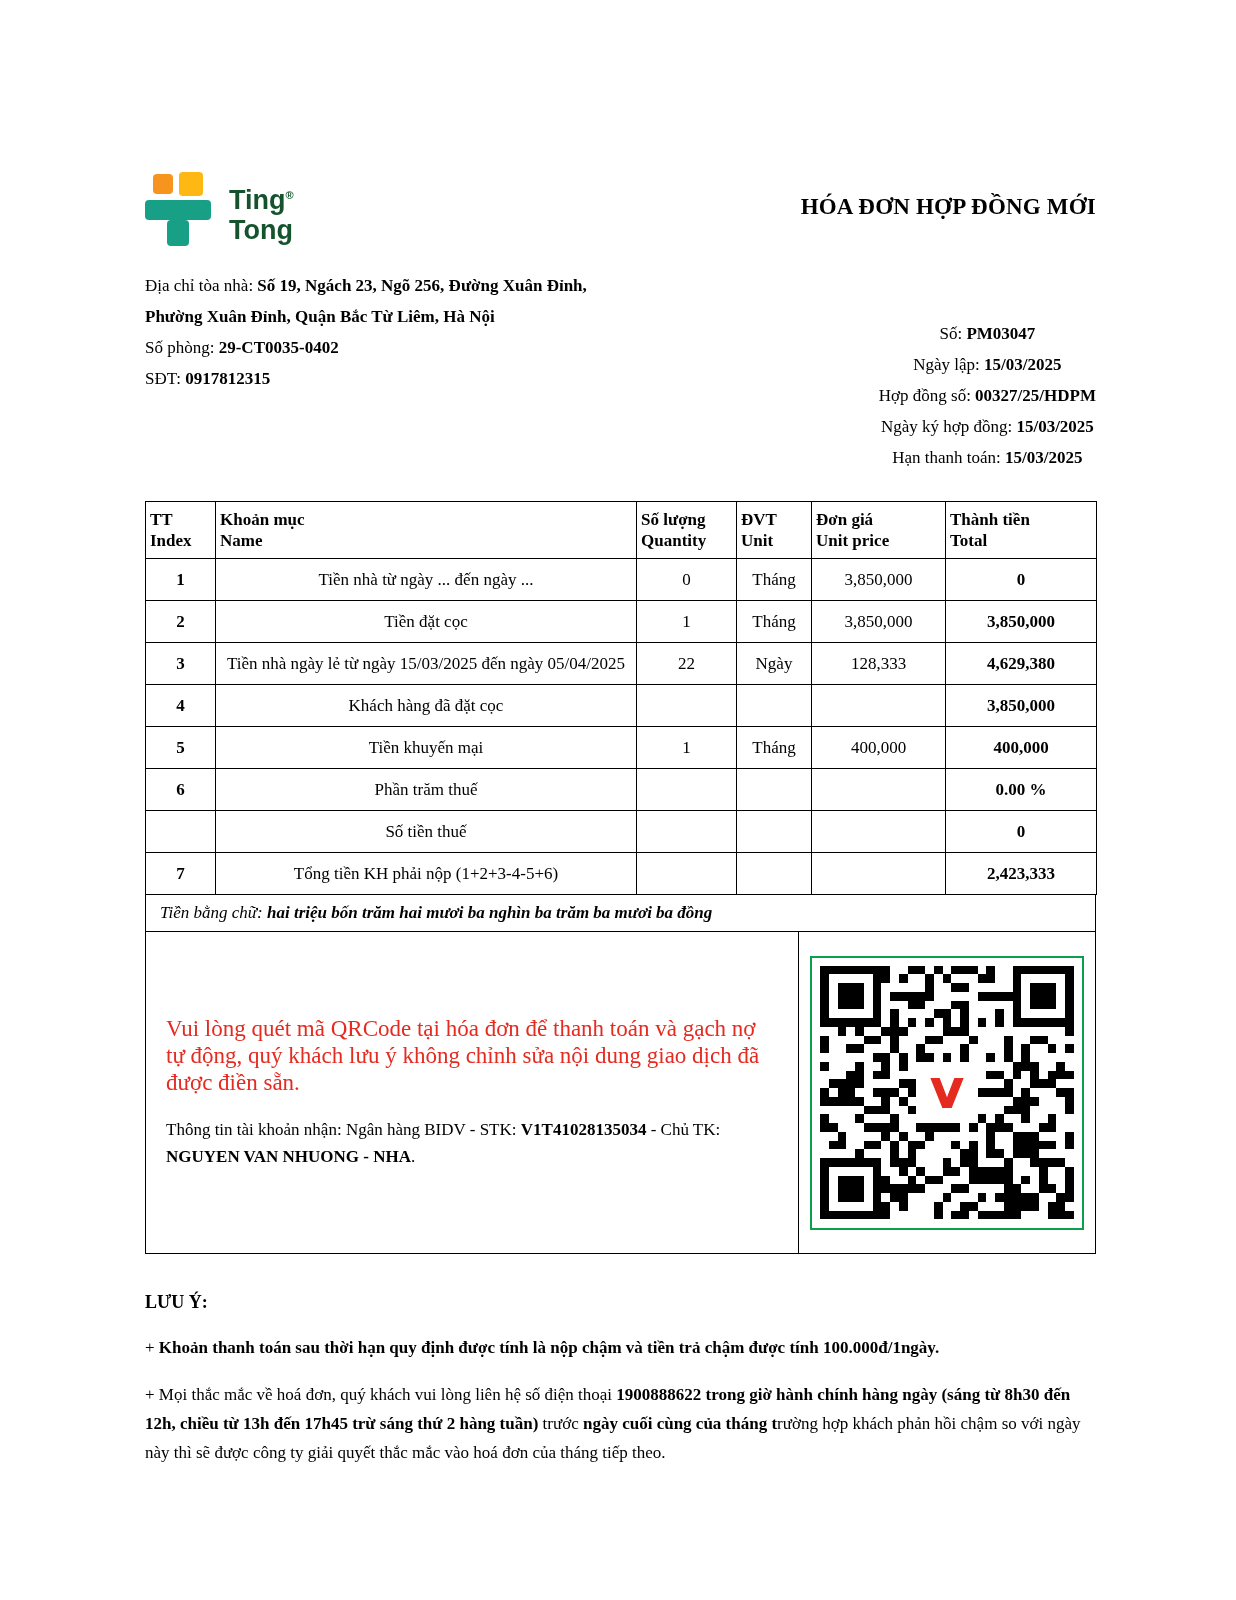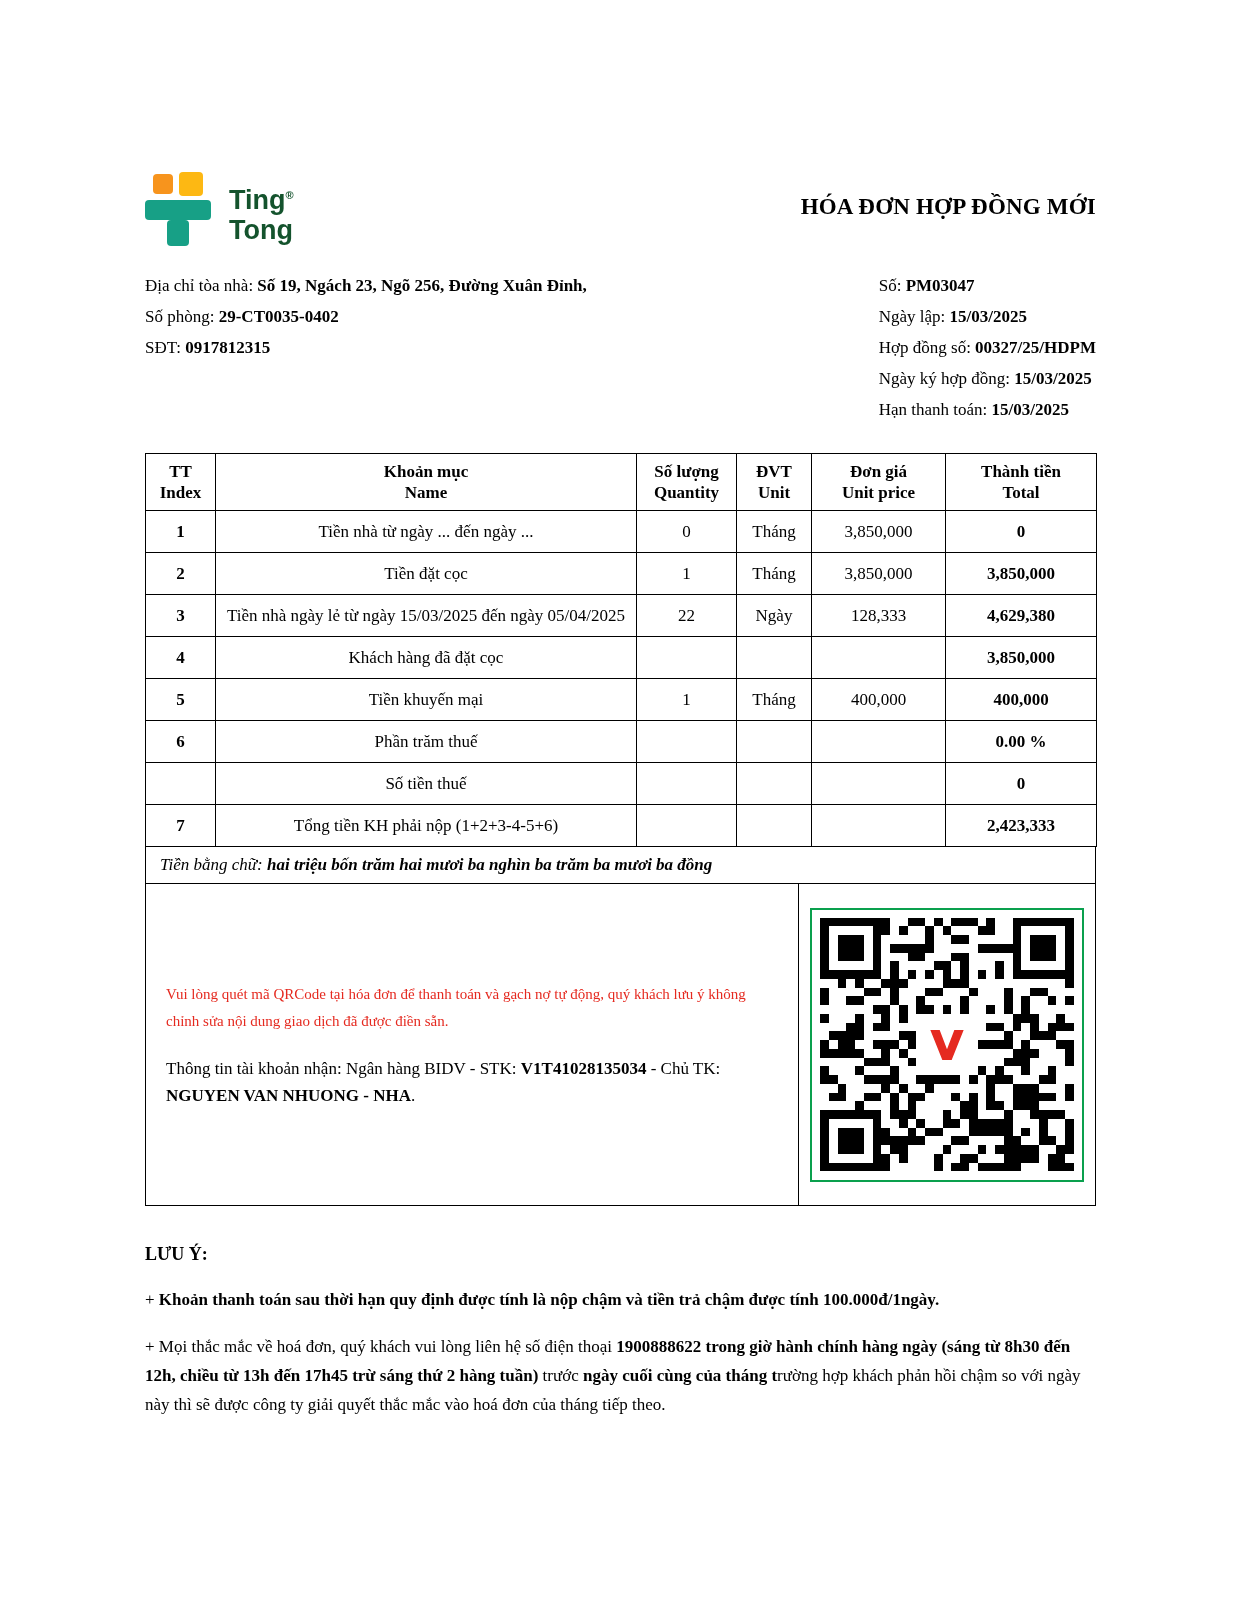--- a/index.html
+++ b/index.html
@@ -19,47 +19,47 @@
   .sq-yellow { left:34px; top:0; width:24px; height:24px; }
   .sq-bar    { left:0; top:28px; width:66px; height:20px; }
   .sq-stem   { left:22px; top:48px; width:22px; height:26px; }
   .logo-text { font-family:"Liberation Sans", sans-serif; font-weight:bold; font-size:27px; line-height:30px; margin-top:8px; }
   .logo-text sup { font-size:11px; }
   .doc-title { font-size:23px; font-weight:bold; margin-top:22px; letter-spacing:.2px; }
 
   
   .info-row { display:flex; justify-content:space-between; margin-top:22px; font-size:17px; }
   .info-left  { line-height:31px; }
-  .info-right { line-height:31px; text-align:left; }
+  .info-right { line-height:31px; text-align:center;margin-top:48px; }
   .info-row b { font-weight:bold; }
 
   
   table.items { border-collapse:collapse; width:100%; margin-top:28px; table-layout:fixed; }
   table.items th, table.items td { border:1px solid #000; font-size:17px; vertical-align:middle; }
-  table.items th { padding:7px 4px; text-align:center; }
+  table.items th { padding:7px 4px; text-align:left; }
   table.items th div { font-weight:bold; line-height:21px; }
   table.items td { padding:10px 6px; text-align:center; line-height:21px; }
   td.c-tt { font-weight:bold; }
   td.c-name { text-align:left; padding-left:14px; padding-right:12px; }
   td.c-total { font-weight:bold; }
 
   
   .words-row {
     border:1px solid #000; border-top:none; padding:8px 14px;
     font-size:17px; font-style:italic;
   }
   .words-row b { font-weight:bold; }
 
   
   .qr-box { border:1px solid #000; border-top:none; display:flex; height:322px; }
   .qr-left {
     flex:1; border-right:1px solid #000; padding:0 20px;
     display:flex; flex-direction:column; justify-content:center;
   }
-  .qr-warning { color:#e52a20; font-size:15px; line-height:27px; margin-bottom:20px; }
+  .qr-warning { color:#e52a20; font-size:23px; line-height:27px; margin-bottom:20px; }
   .qr-account { font-size:17px; line-height:27px; }
   .qr-account b { font-weight:bold; }
   .qr-right { width:296px; display:flex; align-items:center; justify-content:center; }
   .qr-frame { border:2px solid #0aa04e; background:#fff; padding:8px; }
   .qr-inner { position:relative; width:254px; height:254px; }
   #qr-grid { display:grid; grid-template-columns:repeat(29,1fr); grid-template-rows:repeat(29,1fr); width:254px; height:254px; }
   #qr-grid .qm { background:#000; }
   .qr-logo {
     position:absolute; left:50%; top:50%; transform:translate(-50%,-50%);
     width:56px; height:56px; background:#fff; display:flex; align-items:center; justify-content:center;
@@ -89,20 +89,21 @@
         <div><span>Ting</span><sup>®</sup></div>
         <div>Tong</div>
       </div>
     </div>
     <h1 class="doc-title">HÓA ĐƠN HỢP ĐỒNG MỚI</h1>
   </div>
 
   <div class="info-row">
     <div class="info-left">
       <div><span>Địa chỉ tòa nhà: </span><b>Số 19, Ngách 23, Ngõ 256, Đường Xuân Đỉnh,</b></div>
+      <div><b>Phường Xuân Đỉnh, Quận Bắc Từ Liêm, Hà Nội</b></div>
       <div><span>Số phòng: </span><b>29-CT0035-0402</b></div>
       <div><span>SĐT: </span><b>0917812315</b></div>
     </div>
     <div class="info-right">
       <div><span>Số: </span><b>PM03047</b></div>
       <div><span>Ngày lập: </span><b>15/03/2025</b></div>
       <div><span>Hợp đồng số: </span><b>00327/25/HDPM</b></div>
       <div><span>Ngày ký hợp đồng: </span><b>15/03/2025</b></div>
       <div><span>Hạn thanh toán: </span><b>15/03/2025</b></div>
     </div>

